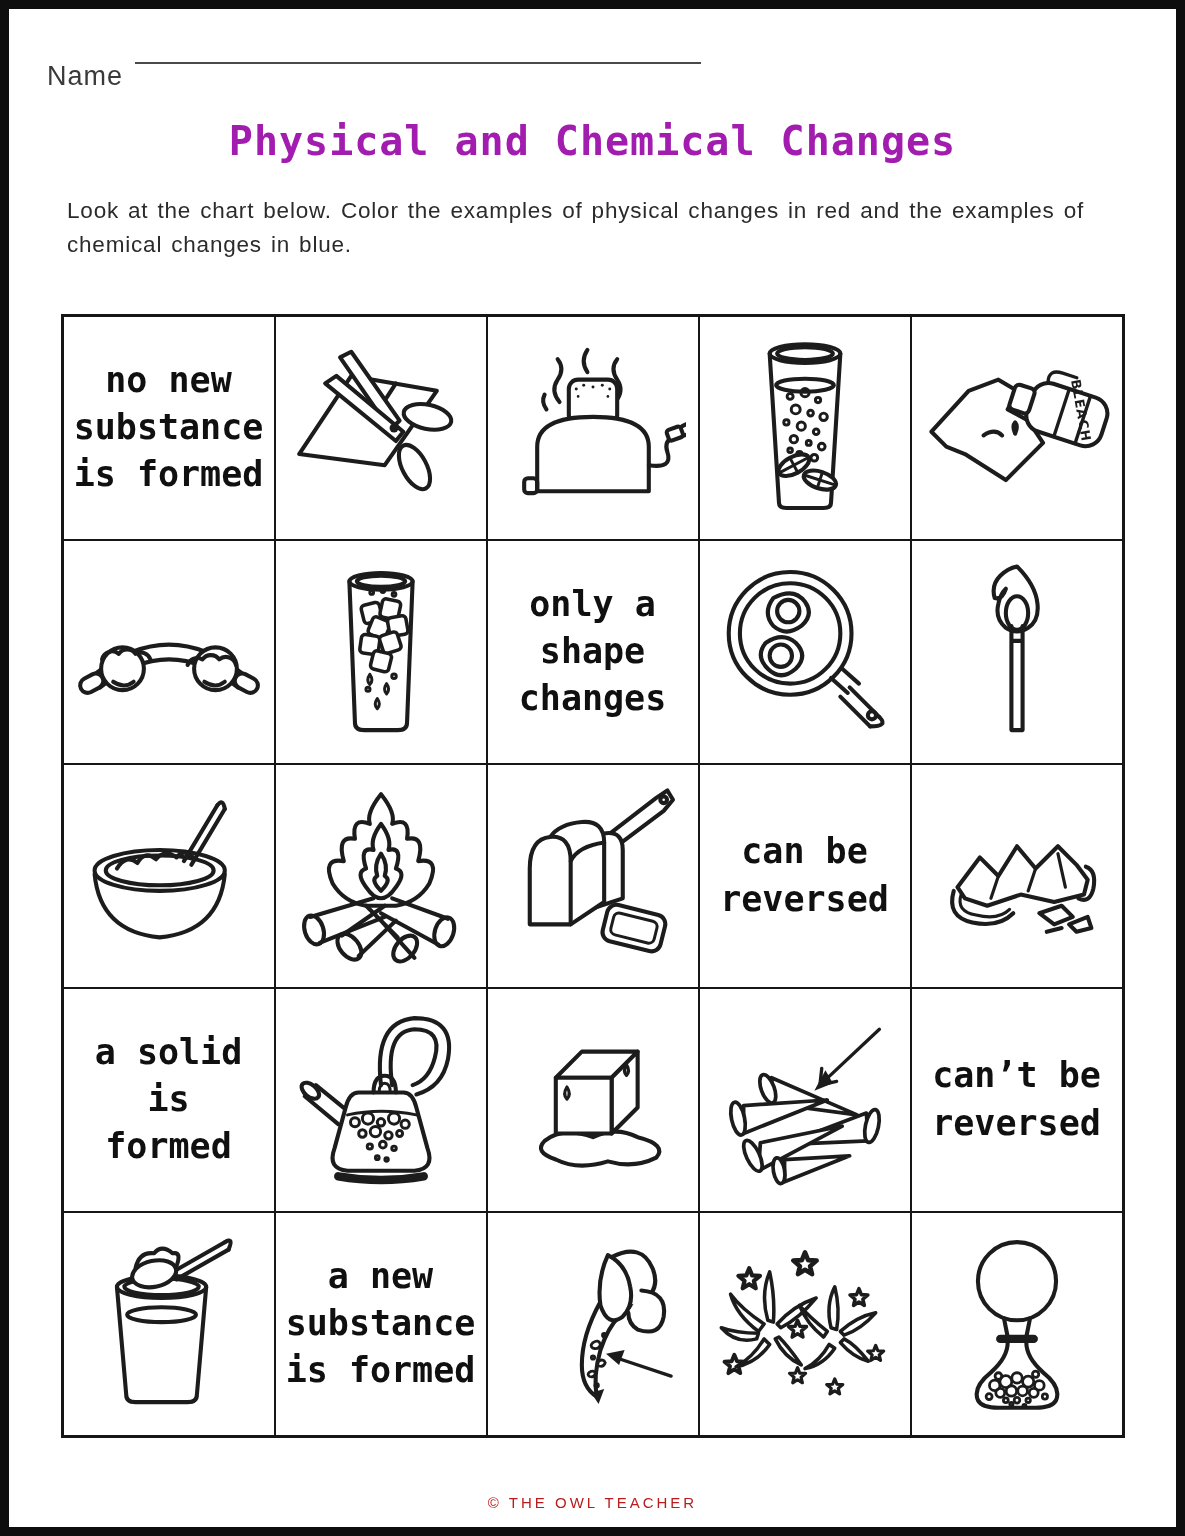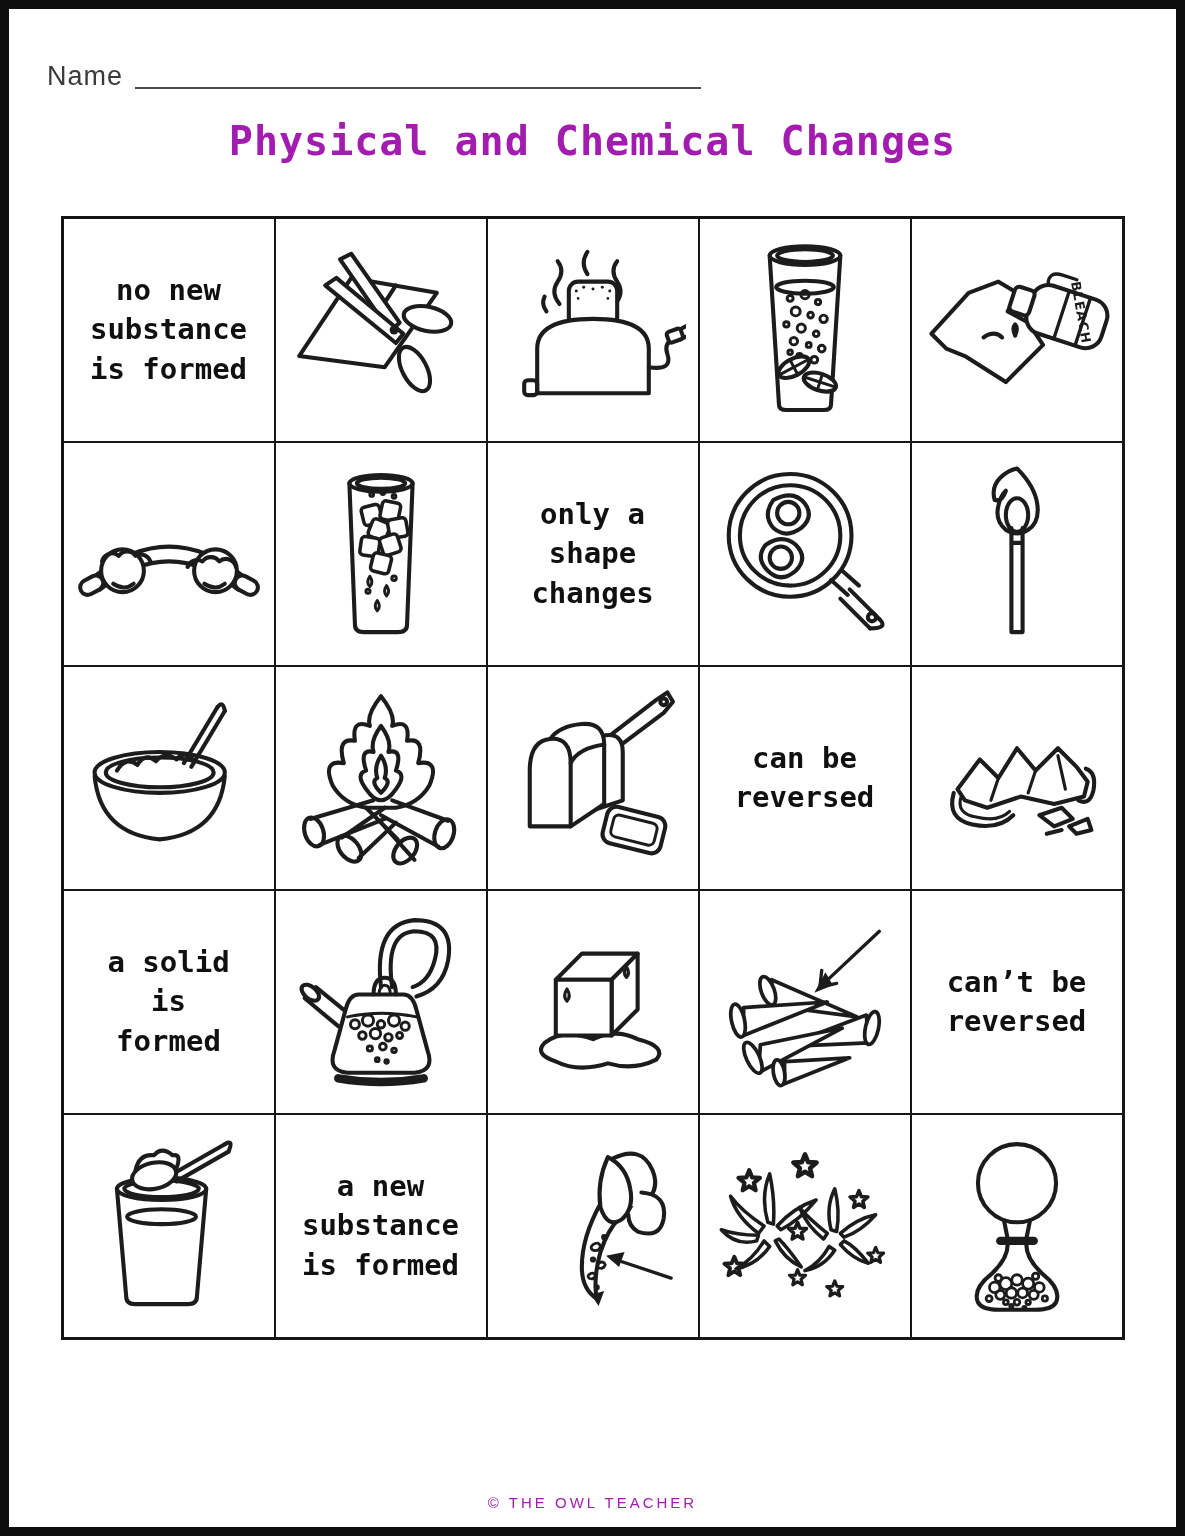--- a/index.html
+++ b/index.html
@@ -8,21 +8,21 @@
     width:1185px;height:1536px;
     box-sizing:border-box;
     border:9px solid #0e0e0e;
     background:#fff;
     font-family:"Liberation Sans", sans-serif;
     color:#1c1c1c;
     overflow:hidden;
   }
   .name-row{
     margin:52px 0 0 38px;
-    display:flex;align-items:flex-end;
+    display:flex;align-items:flex-start;
     font-size:27px;color:#3a3a3a;letter-spacing:1px;
   }
   .name-line{
     display:inline-block;
     width:566px;height:1px;
     border-bottom:2.5px solid #4a4a4a;
     margin-left:12px;margin-bottom:3px;
   }
   .title{
     margin:26px 0 0 0;
@@ -50,53 +50,54 @@
   }
   table.grid td{
     border:2.5px solid #161616;
     width:210px;height:222px;
     text-align:center;vertical-align:middle;
     padding:0;
   }
   .cell-text{
     font-family:"DejaVu Sans Mono","Liberation Mono",monospace;
     font-weight:700;
-    font-size:29px;
+    font-size:35px;
     line-height:1.35;
     white-space:pre-line;
     color:#101010;
   }
   svg.ill{width:186px;height:192px;display:block;margin:0 auto;}
   svg.ill .lbl{
     font-family:"DejaVu Sans","Liberation Sans",sans-serif;
     font-size:7px;font-weight:700;
     fill:#1c1c1c;stroke:none;letter-spacing:0.5px;
   }
   .footer{
     position:absolute;
     left:0;right:0;bottom:16px;
     text-align:center;
     font-size:15px;
     letter-spacing:3px;
-    color:#a21caf;
+    color:#b91c1c;
     font-weight:500;
   }
 </style>
 </head>
 <body>
 
 <div class="page">
 
   <div class="name-row">
     <span>Name</span>
     <span class="name-line"></span>
   </div>
 
   <div class="title">Physical and Chemical Changes</div>
 
+  <div class="instructions">Look at the chart below. Color the examples of physical changes in red and the examples of chemical changes in blue.</div>
 
   <table class="grid">
     <tbody>
 
     <tr>
       <td>
         <div class="cell-text">no new
 substance
 is formed</div>
       </td>

